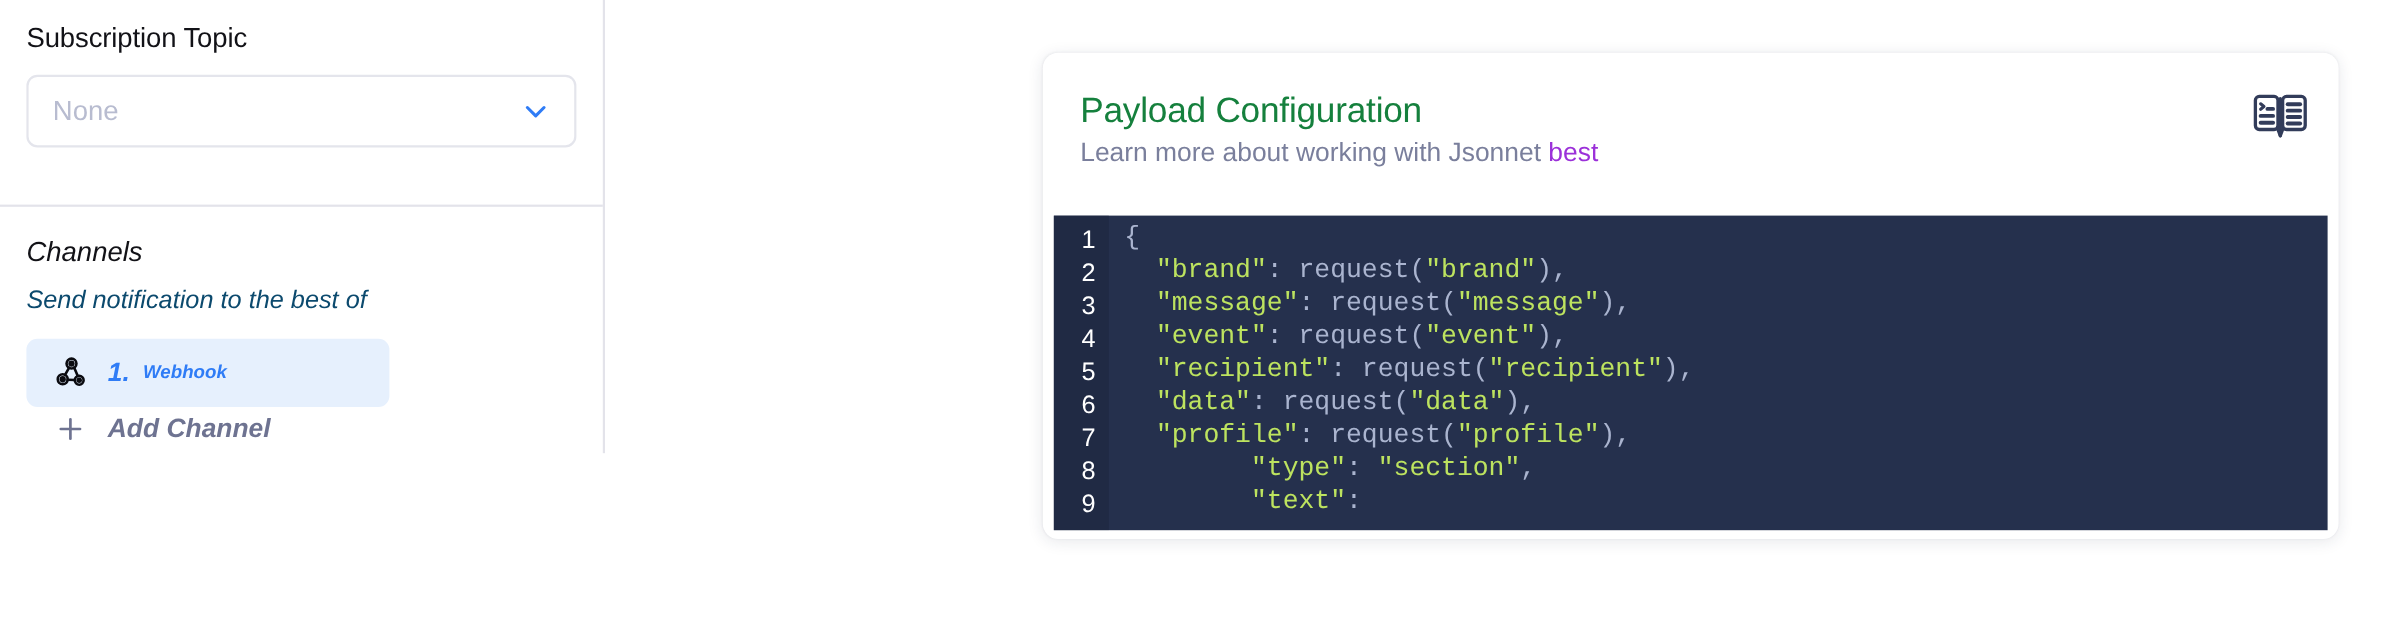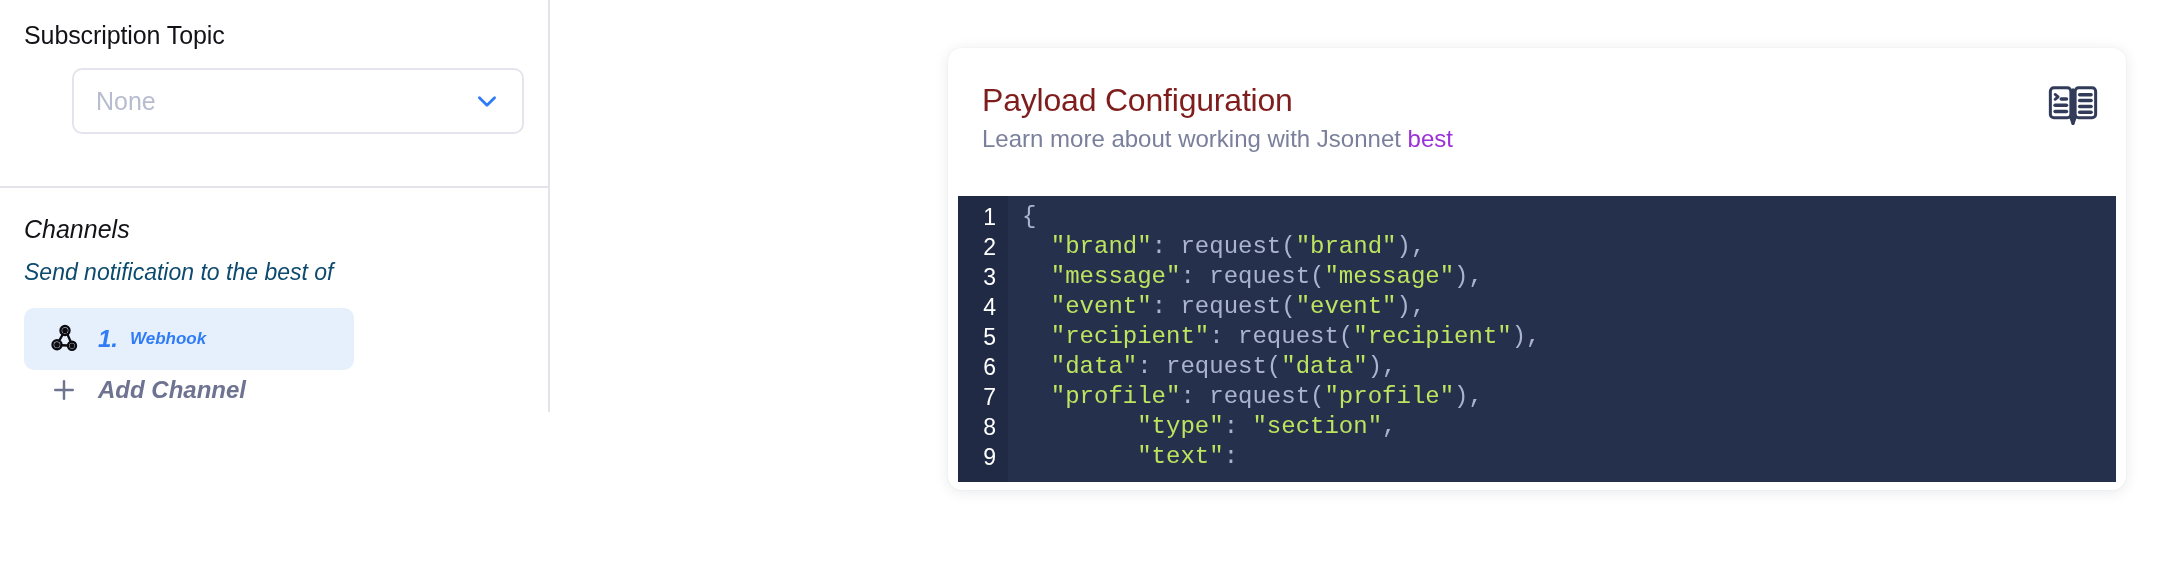--- a/index.html
+++ b/index.html
@@ -45,21 +45,20 @@
   .select-box {
     position: relative;
     height: 66px;
     border: 2px solid #e4e5ec;
     border-radius: 10px;
     background: #ffffff;
     display: flex;
     align-items: center;
     padding: 0 22px;
     box-sizing: border-box;
-    margin-left: 48px;
   }
   .select-value {
     font-size: 25px;
     color: #b8bcd0;
   }
   .chevron-down {
     position: absolute;
     right: 22px;
     top: 50%;
     transform: translateY(-50%);
@@ -134,21 +133,21 @@
     box-shadow: 0 2px 14px rgba(30,35,70,0.10), 0 0 2px rgba(30,35,70,0.06);
     box-sizing: border-box;
     overflow: hidden;
   }
   .card-head {
     position: relative;
     padding: 32px 34px 0 34px;
   }
   .card-title {
     font-size: 32px;
-    color: #7f1d1d;
+    color: #15803d;
     line-height: 40px;
     letter-spacing: -0.2px;
   }
   .card-sub {
     font-size: 24px;
     color: #7a7f9c;
     line-height: 32px;
     margin-top: 3px;
   }
   .card-sub-link {

